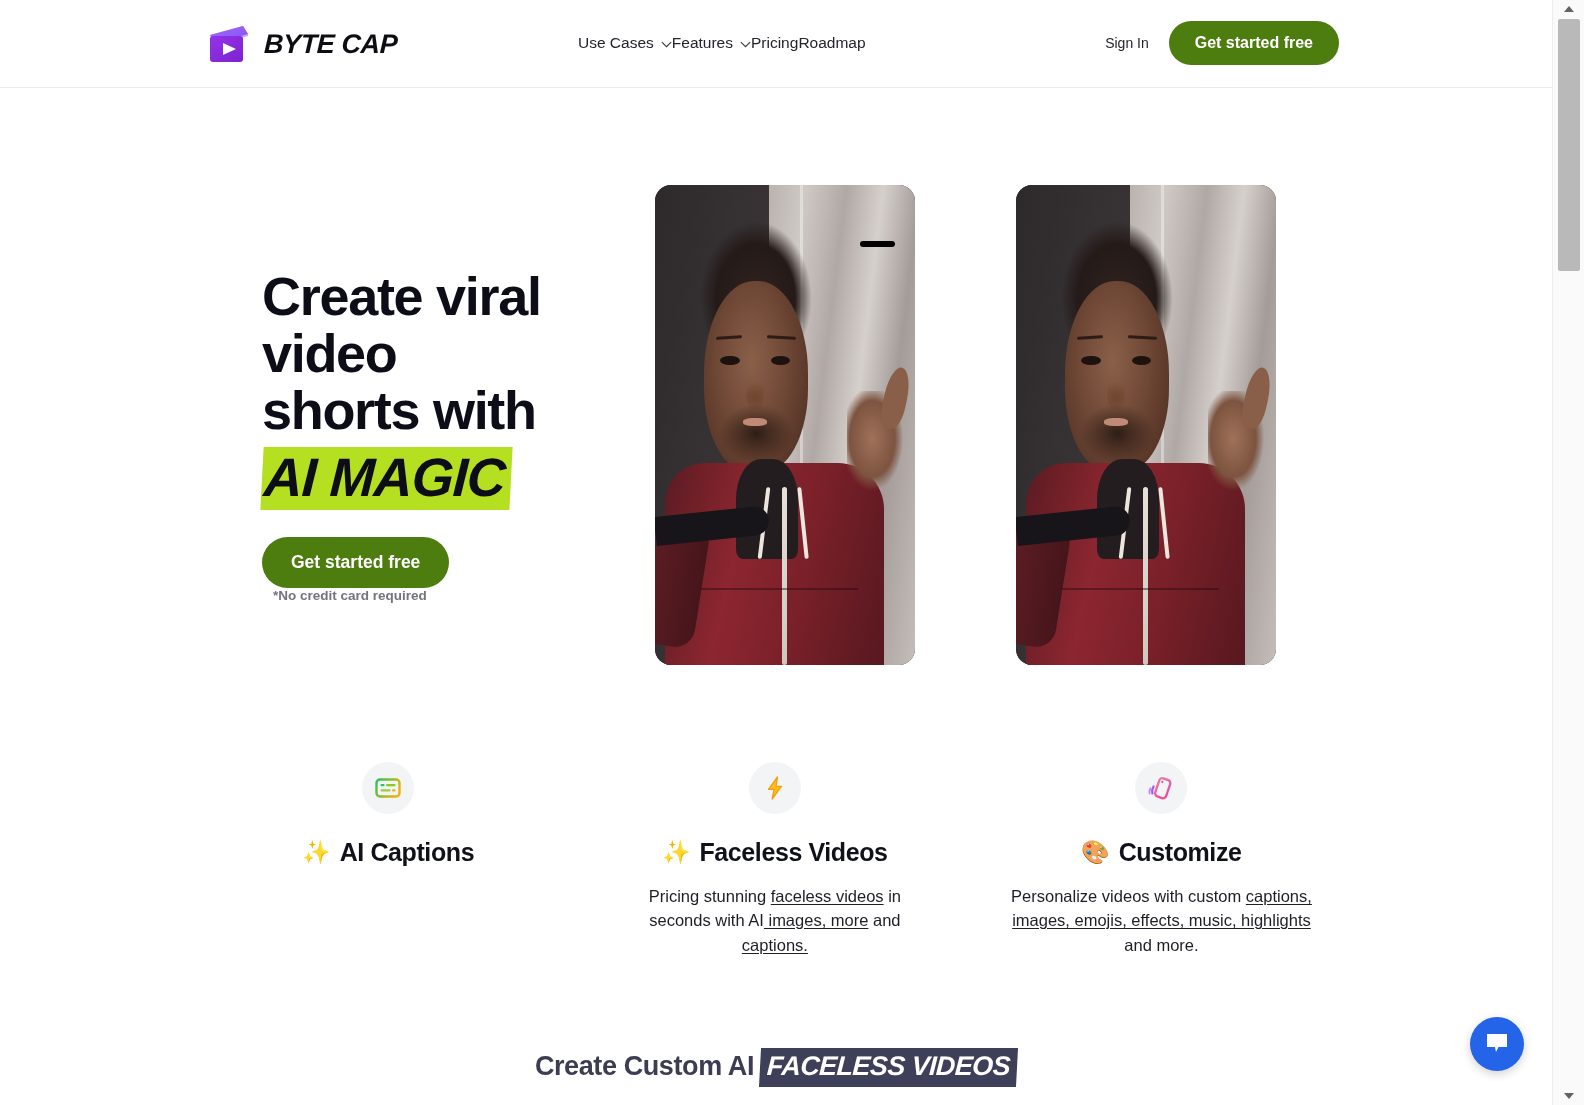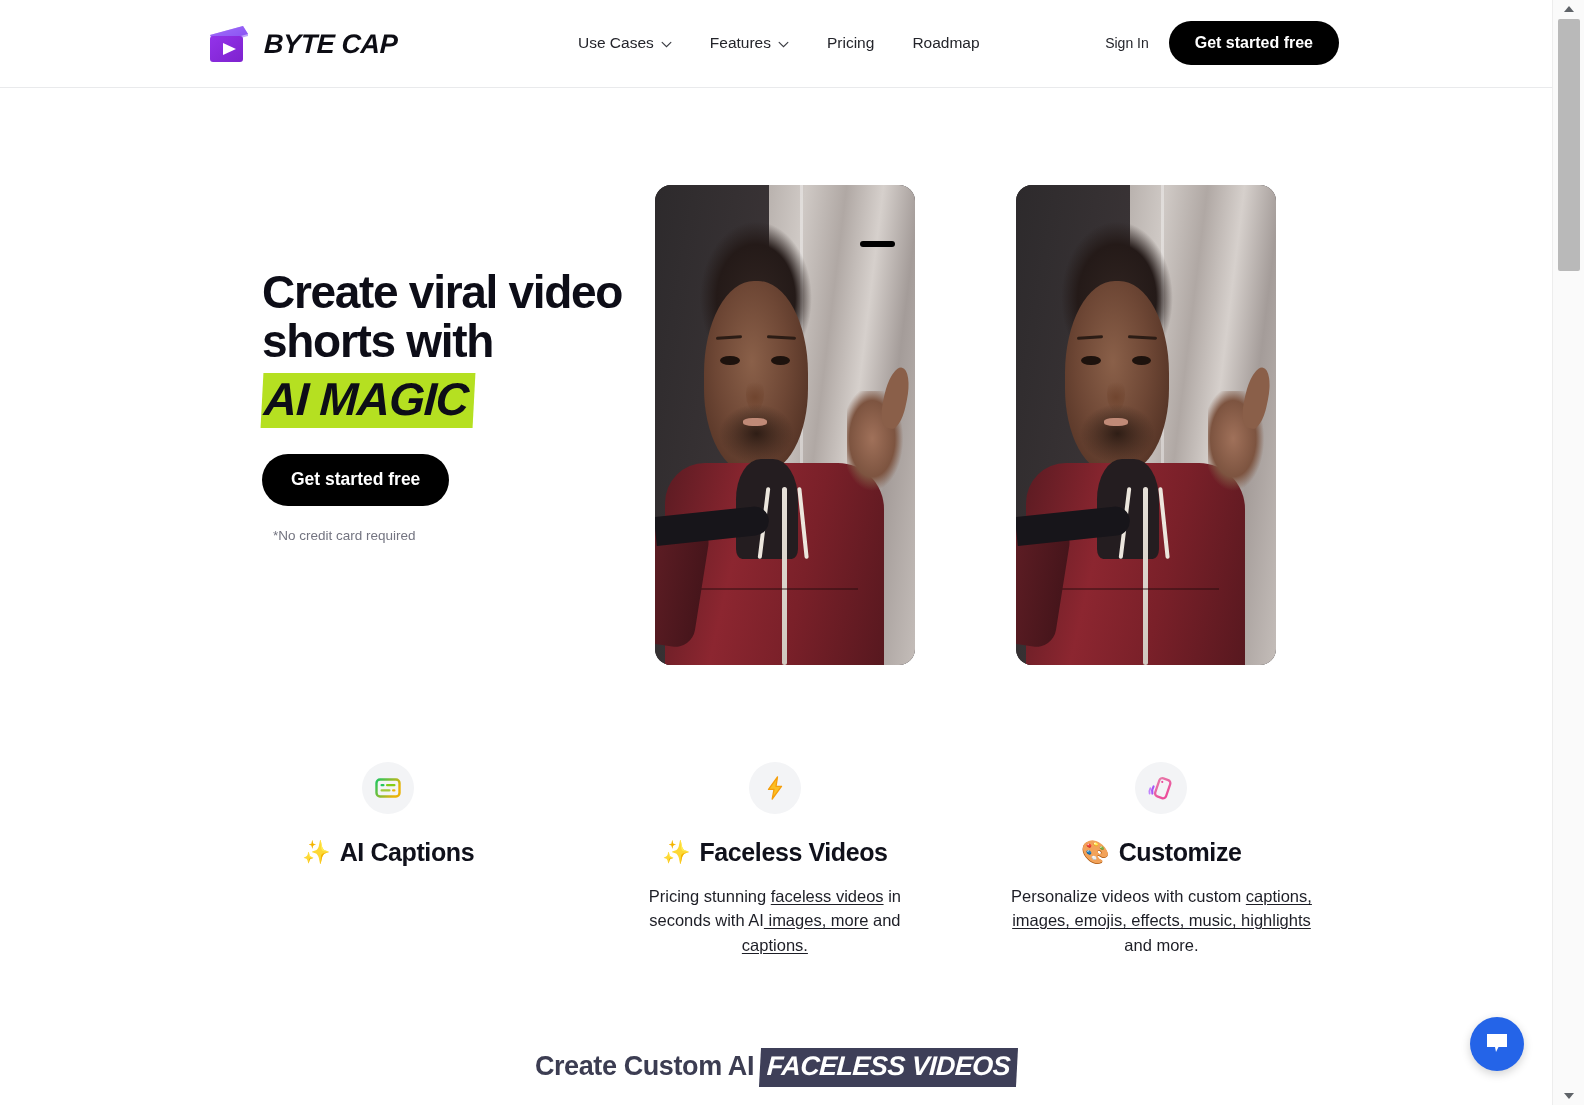--- a/index.html
+++ b/index.html
@@ -48,21 +48,21 @@
     font-style: italic;
     letter-spacing: -0.4px;
     color: #0d0d14;
     font-family: "Liberation Sans", sans-serif;
     transform: skewX(-2deg);
   }
 
   .mainnav {
     position: absolute;
     left: 578px; top: 30px;
-    display: flex; align-items: flex-end; gap: 38px;
+    display: flex; align-items: flex-end; 
   }
   .navitem {
     display: flex; align-items: center; gap: 7px;
     font-size: 15.5px;
     color: #24252b;
     cursor: pointer;
     white-space: nowrap;
     padding: 4px 0;
   }
   .chev {
@@ -75,41 +75,41 @@
     right: 213px; top: 21px;
     display: flex; align-items: center; gap: 16px;
   }
   .signin {
     font-size: 14px;
     color: #24252b;
     cursor: pointer;
     padding: 6px 4px;
   }
   .btn-dark {
-    background: #000000;
+    background: #4d7c0f;
     color: #ffffff;
     border: none;
     border-radius: 999px;
     font-family: "Liberation Sans", sans-serif;
     font-size: 16px;
     font-weight: bold;
     padding: 14px 26px;
     cursor: pointer;
     white-space: nowrap;
     line-height: 1;
   }
 
   
   .hero-copy {
     position: absolute;
     left: 262px; top: 268px;
     width: 395px;
   }
   .hero-h1 {
-    font-size: 46px;
+    font-size: 54px;
     font-weight: bold;
     line-height: 1.06;
     letter-spacing: -1.3px;
     color: #0d0d17;
   }
   .hl-wrap { display: block; margin-top: 7px; }
   .hl {
     display: inline-block;
     background: #b5e021;
     color: #0d0d17;
@@ -124,24 +124,24 @@
     font-size: 16.5px;
     line-height: 1.5;
     color: #6b6c75;
   }
   .hero-cta {
     margin-top: 27px;
     font-size: 17.5px;
     padding: 17px 29px;
   }
   .hero-note {
-    margin-top: 22px;
     margin-left: 11px;
     font-size: 13.5px;
     color: #737480;
+    font-weight: bold;
   }
 
   
   .vidcard {
     position: absolute;
     width: 260px; height: 480px;
     border-radius: 16px;
     overflow: hidden;
     background: #2a2529;
     cursor: pointer;

